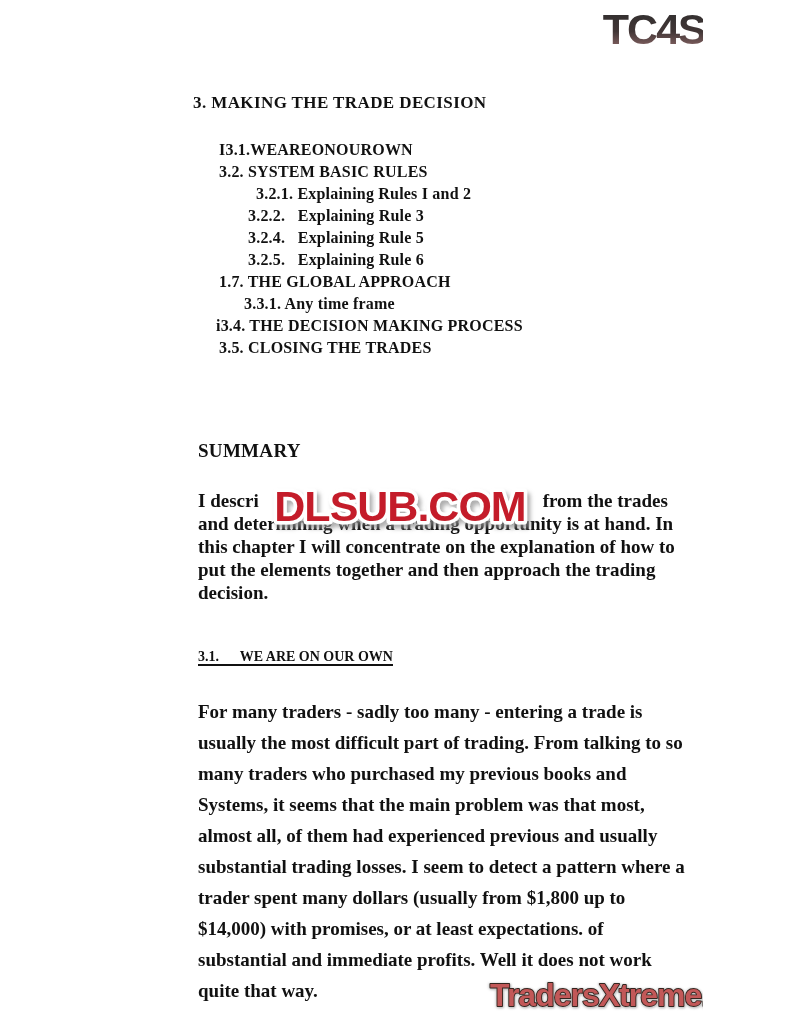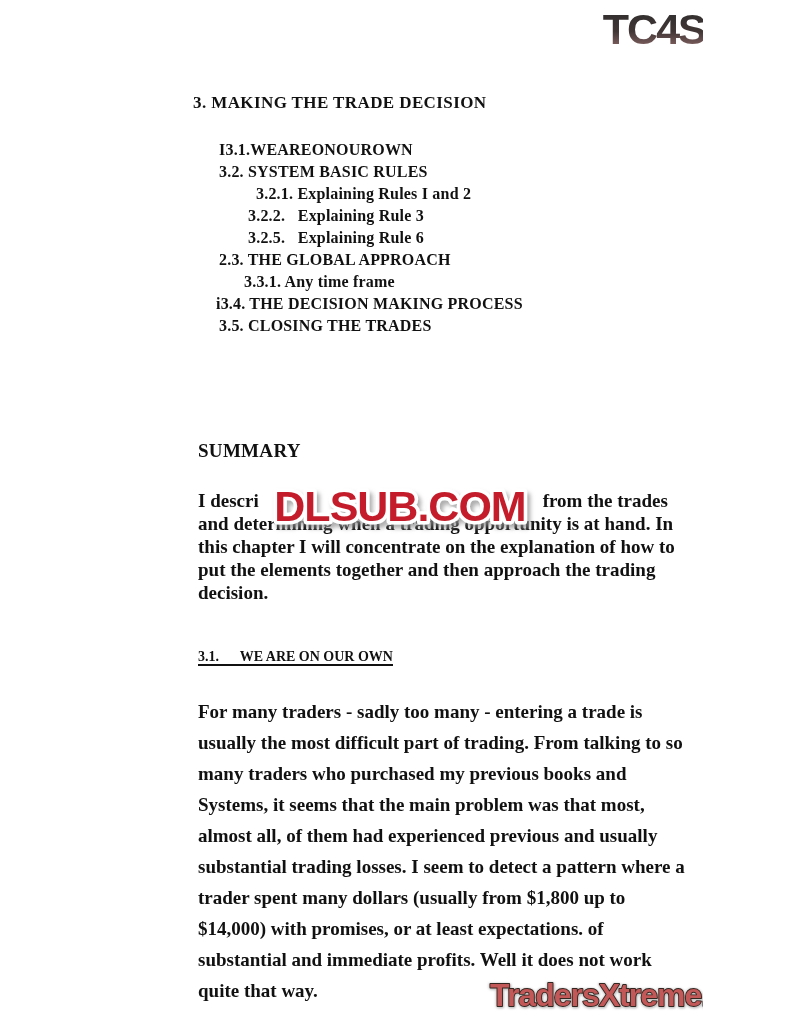--- a/index.html
+++ b/index.html
@@ -80,22 +80,23 @@
     <text x="102" y="42" text-anchor="middle" font-family="Liberation Sans, sans-serif" font-size="43" font-weight="bold" letter-spacing="-2" fill="url(#tcgrad)">TC4S.net</text>
   </svg>
 
   <div class="toc-heading">3. MAKING THE TRADE DECISION</div>
 
   <div class="toc">
     <div class="toc-item ind-a">I3.1.WEAREONOUROWN</div>
     <div class="toc-item ind-a">3.2. SYSTEM BASIC RULES</div>
     <div class="toc-item ind-b">3.2.1. Explaining Rules I and 2</div>
     <div class="toc-item ind-c">3.2.2.   Explaining Rule 3</div>
+    <div class="toc-item ind-c">3.2.4.   Explaining Rule 5</div>
     <div class="toc-item ind-c">3.2.5.   Explaining Rule 6</div>
-    <div class="toc-item ind-a">2.3. THE GLOBAL APPROACH</div>
+    <div class="toc-item ind-a">1.7. THE GLOBAL APPROACH</div>
     <div class="toc-item ind-d">3.3.1. Any time frame</div>
     <div class="toc-item ind-e">i3.4. THE DECISION MAKING PROCESS</div>
     <div class="toc-item ind-a">3.5. CLOSING THE TRADES</div>
   </div>
 
   <div class="summary-heading">SUMMARY</div>
 
   <div class="summary-para">
     <div class="summary-line1"><span>I descri</span><span class="wm-spacer"></span><span>from the trades</span></div>
     <div class="para-lines">and determining when a trading opportunity is at hand. In

